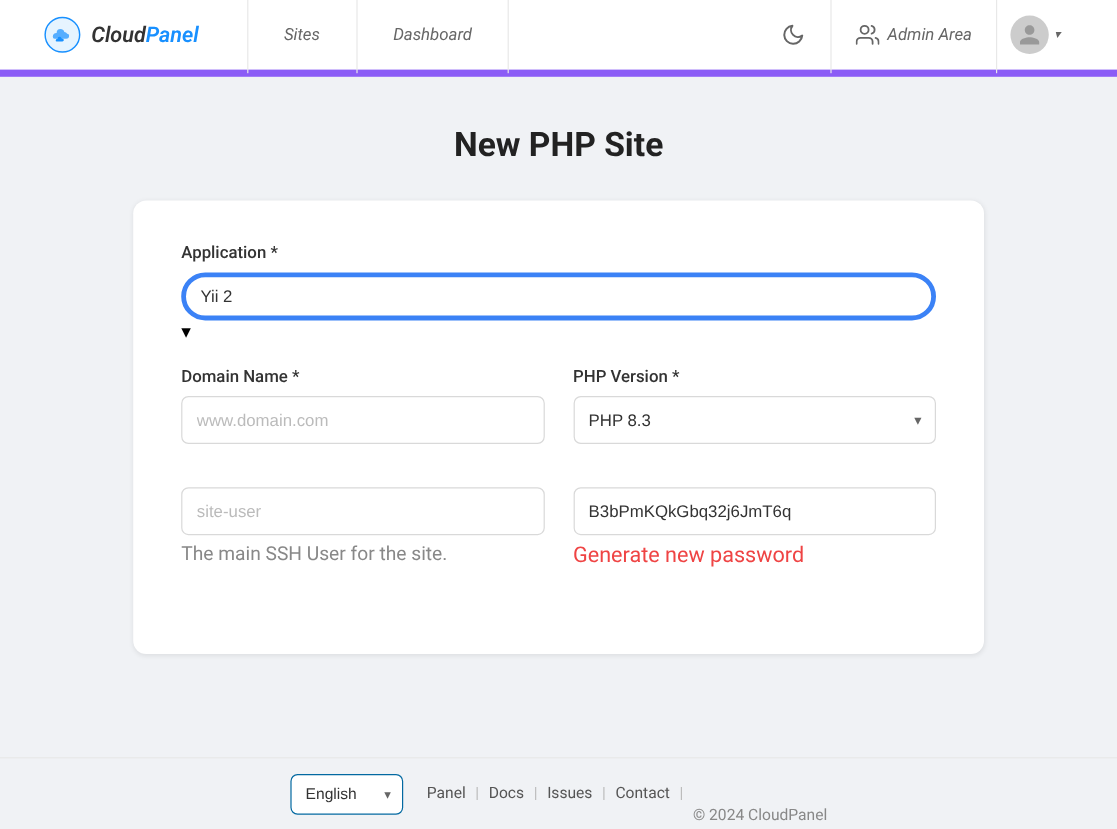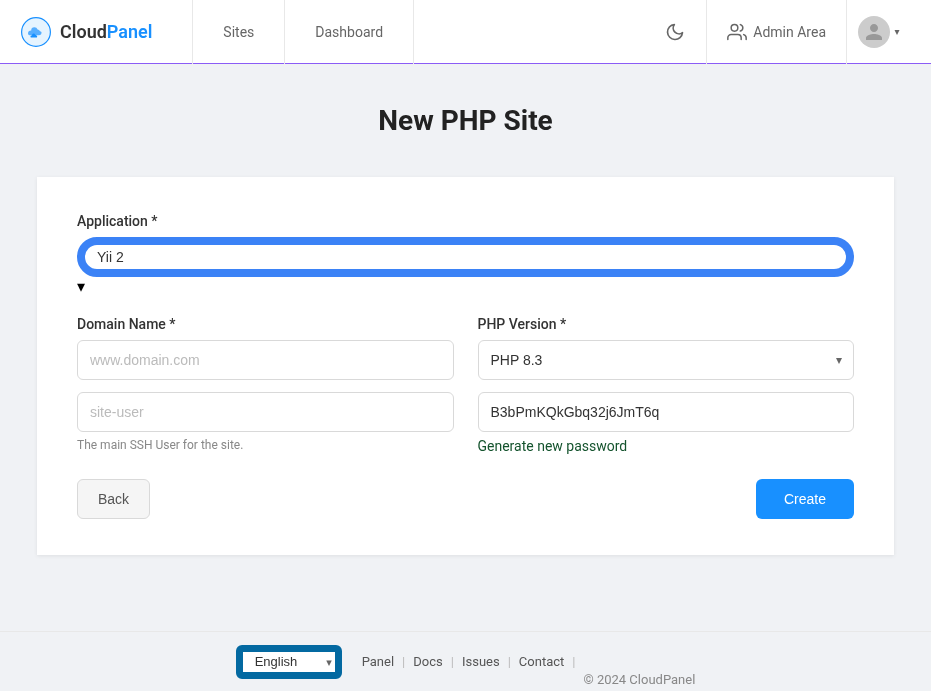--- a/index.html
+++ b/index.html
@@ -9,25 +9,26 @@
       background: #f0f2f5;
       min-height: 691px;
       width: 931px;
       display: flex;
       flex-direction: column;
     }
 
     
     .navbar {
       background: #fff;
-      border-bottom: 1px solid #8b5cf6;
+      border-bottom: 6px solid #8b5cf6;
       height: 64px;
       display: flex;
       align-items: center;
-      padding: 0 20px;
+      padding: 0 36px;
+      font-style: italic;
     }
 
     .navbar-brand {
       display: flex;
       align-items: center;
       gap: 8px;
       margin-right: 40px;
       text-decoration: none;
     }
 
@@ -119,46 +120,45 @@
       overflow: hidden;
     }
 
     
     .main-content {
       flex: 1;
       display: flex;
       flex-direction: column;
       align-items: center;
       padding: 40px 20px;
-      gap: 10px;
     }
 
     .page-title {
       font-size: 28px;
       font-weight: 700;
       color: #222;
       margin-bottom: 30px;
     }
 
     .form-card {
       background: #fff;
-      border-radius: 0;
+      border-radius: 11px;
       padding: 36px 40px;
-      width: 857px;
+      width: 709px;
       box-shadow: 0 1px 4px rgba(0,0,0,0.08);
     }
 
     .form-group {
       margin-bottom: 20px;
     }
 
     .form-row {
       display: flex;
       gap: 24px;
-      margin-bottom: 12px;
+      margin-bottom: 36px;
     }
 
     .form-col {
       flex: 1;
     }
 
     label {
       display: block;
       font-size: 14px;
       color: #333;
@@ -202,33 +202,33 @@
       color: #666;
       font-size: 12px;
     }
 
     
     .application-select-wrapper {
       position: relative;
     }
 
     .application-select-wrapper select {
-      border: 8px solid #3b82f6;
+      border: 4px solid #3b82f6;
       border-radius: 20px;
     }
 
     .form-hint {
-      font-size: 12px;
+      font-size: 16px;
       color: #888;
       margin-top: 6px;
     }
 
     .generate-link {
-      font-size: 14px;
-      color: #14532d;
+      font-size: 18px;
+      color: #ef4444;
       cursor: pointer;
       margin-top: 6px;
       display: inline-block;
       text-decoration: none;
       text-align: right;
     }
 
     .form-actions {
       display: flex;
       justify-content: space-between;
@@ -273,21 +273,21 @@
     }
 
     .language-select-wrapper {
       position: relative;
       display: inline-block;
     }
 
     .language-select {
       height: 34px;
       padding: 0 30px 0 12px;
-      border: 7px solid #0369a1;
+      border: 1px solid #0369a1;
       border-radius: 6px;
       background: #fff;
       font-size: 13px;
       color: #333;
       appearance: none;
       cursor: pointer;
       outline: none;
     }
 
     .language-select-wrapper .chevron {
@@ -413,24 +413,20 @@
       <div class="form-col">
         <input type="text" class="form-control" placeholder="site-user" style="">
         <p class="form-hint">The main SSH User for the site.</p>
       </div>
       <div class="form-col">
         <input type="text" class="form-control" value="B3bPmKQkGbq32j6JmT6q" style="">
         <a class="generate-link">Generate new password</a>
       </div>
     </div>
 
-    <div class="form-actions">
-      <button class="btn-back">Back</button>
-      <button class="btn-create">Create</button>
-    </div>
 
   </div>
 </main>
 
 <footer class="footer">
   <div class="language-select-wrapper">
     <select class="language-select">
       <option>English</option>
       <option>Deutsch</option>
       <option>Español</option>

